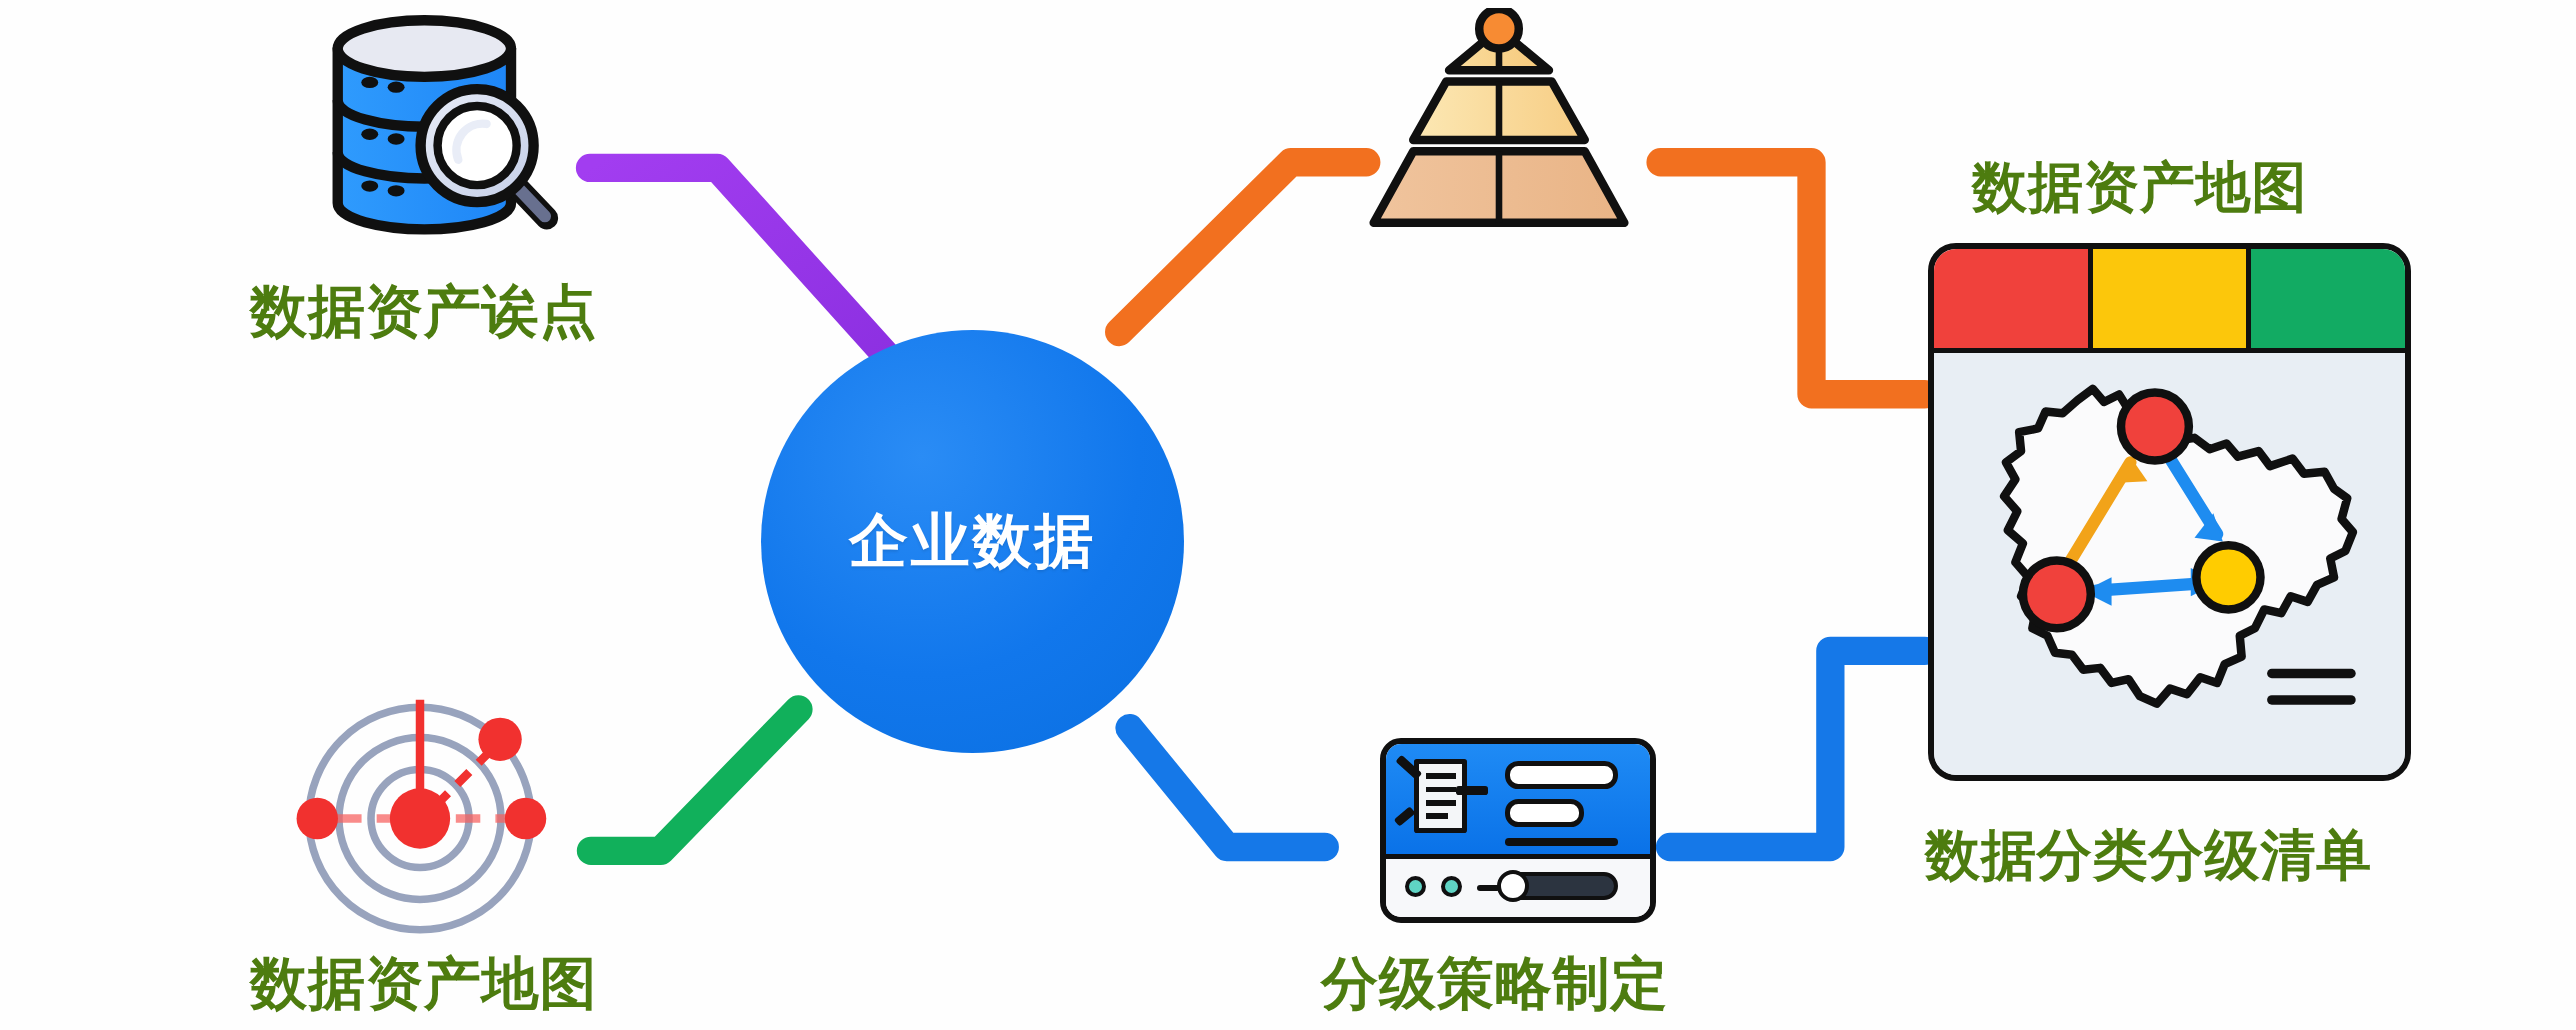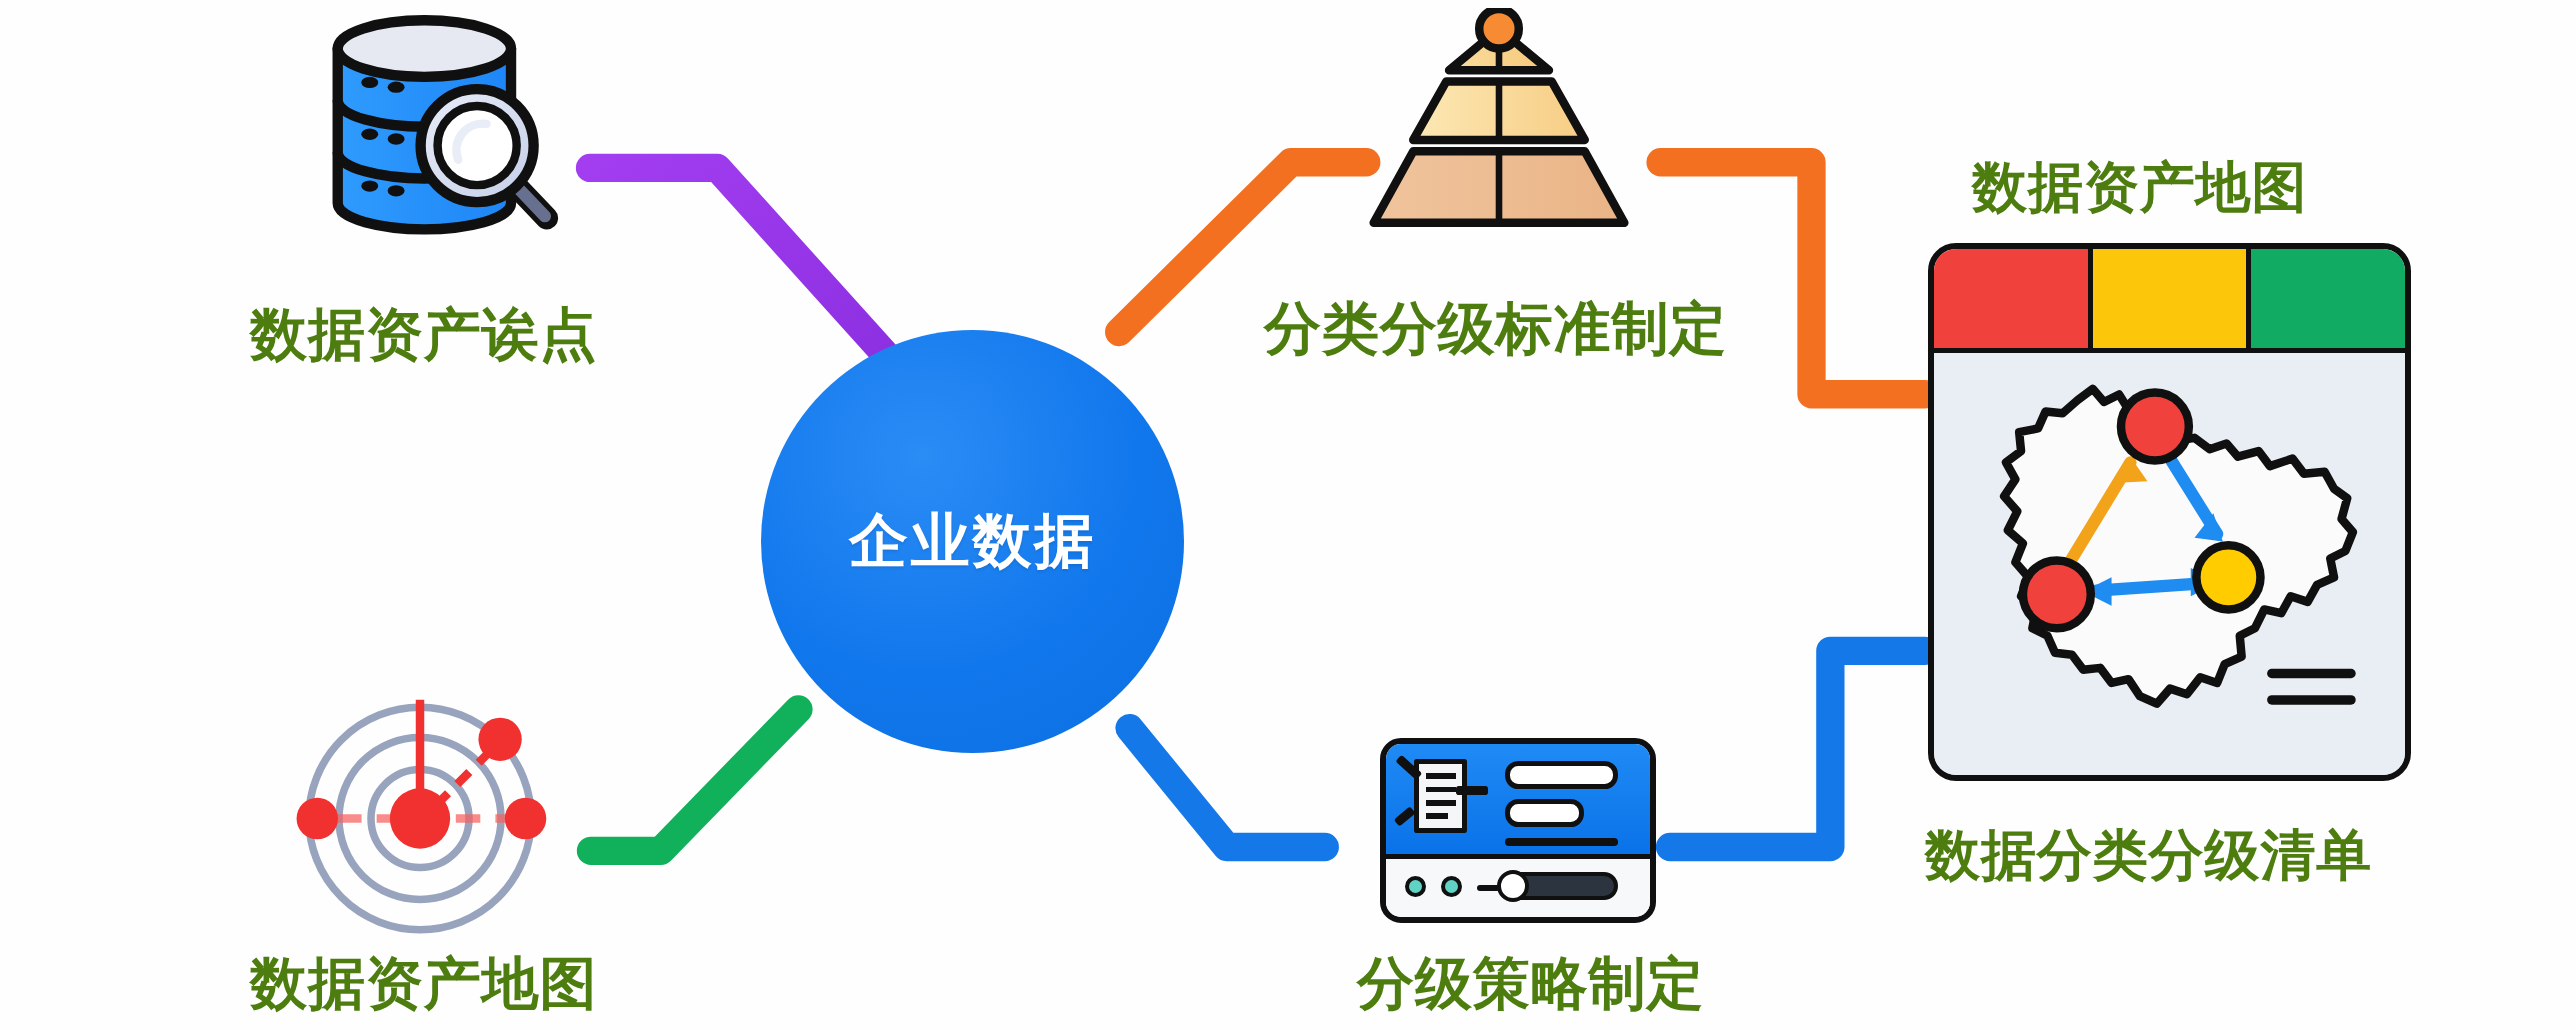--- a/index.html
+++ b/index.html
@@ -153,21 +153,21 @@
 
       <line x1="208" y1="178" x2="250" y2="222" stroke="#101010" stroke-width="24" stroke-linecap="round"></line>
       <line x1="208" y1="178" x2="248" y2="220" stroke="#68708f" stroke-width="13" stroke-linecap="round"></line>
 
       <circle cx="176" cy="145" r="60" fill="url(#lensG)" stroke="#101010" stroke-width="11"></circle>
       <circle cx="176" cy="145" r="42" fill="#ffffff" stroke="#101010" stroke-width="9"></circle>
       <path d="M156 160 A28 28 0 0 1 186 122" fill="none" stroke="#e9edf7" stroke-width="9" stroke-linecap="round"></path>
     </svg>
   </div>
 
-  <div class="label lbl-60" style="left:250px;top:306px;">数据资产诶点</div>
+  <div class="label lbl-60" style="left:250px;top:283px;">数据资产诶点</div>
 
   <div id="pyr-icon">
     <svg viewBox="0 0 282 242" width="266" height="228" xmlns="http://www.w3.org/2000/svg">
       <defs>
         <linearGradient id="tier1" x1="0" y1="0" x2="1" y2="0">
           <stop offset="0%" stop-color="#fadd9e"></stop>
             <stop offset="100%" stop-color="#f6c87a"></stop>
         </linearGradient>
         <linearGradient id="tier2" x1="0" y1="0" x2="1" y2="0">
           <stop offset="0%" stop-color="#fce8b4"></stop>
@@ -185,21 +185,20 @@
       <path d="M50 140 L85 78 L197 78 L232 140 Z" fill="url(#tier2)" stroke="#101010" stroke-width="9" stroke-linejoin="round"></path>
       <line x1="141" y1="78" x2="141" y2="140" stroke="#101010" stroke-width="7"></line>
 
       <path d="M88 66 L141 22 L194 66 Z" fill="url(#tier1)" stroke="#101010" stroke-width="9" stroke-linejoin="round"></path>
       <line x1="141" y1="22" x2="141" y2="66" stroke="#101010" stroke-width="7"></line>
 
       <circle cx="141" cy="22" r="21" fill="#f78b33" stroke="#101010" stroke-width="9"></circle>
     </svg>
   </div>
 
-  <div class="label lbl-60" style="left:1264px;top:300px;">分类分级标准制定</div>
 
   <div id="radar-icon">
     <svg viewBox="0 0 290 260" width="274" height="245" xmlns="http://www.w3.org/2000/svg">
       <g stroke="#98a3bd" stroke-width="8" fill="none">
         <circle cx="145" cy="130" r="118"></circle>
         <circle cx="145" cy="130" r="86"></circle>
         <circle cx="145" cy="130" r="52"></circle>
       </g>
 
       <line x1="15" y1="130" x2="275" y2="130" stroke="#f8605e" stroke-width="9" stroke-dasharray="26 16" opacity=".72"></line>
@@ -235,21 +234,21 @@
     </div>
     <div class="btm">
       <span class="pi-dot" style="left:19px;top:17px;"></span>
       <span class="pi-dot" style="left:55px;top:17px;"></span>
       <span class="pi-stub" style="left:91px;top:25.5px;width:22.6px;"></span>
       <span class="pi-track" style="left:119px;top:13.2px;width:113px;"></span>
       <span class="pi-knob" style="left:111px;top:11.3px;"></span>
     </div>
   </div>
 
-  <div class="label lbl-60" style="left:1321px;top:955px;margin-left:36px;">分级策略制定</div>
+  <div class="label lbl-60" style="left:1321px;top:955px;">分级策略制定</div>
 
   <div id="center-circle">
     <div class="ct">企业数据</div>
   </div>
 
   <div class="label lbl-58" style="left:1972px;top:160px;">数据资产地图</div>
 
   <div id="map-panel">
     <div class="hdr">
       <span style="background:#f0413c;"></span>

